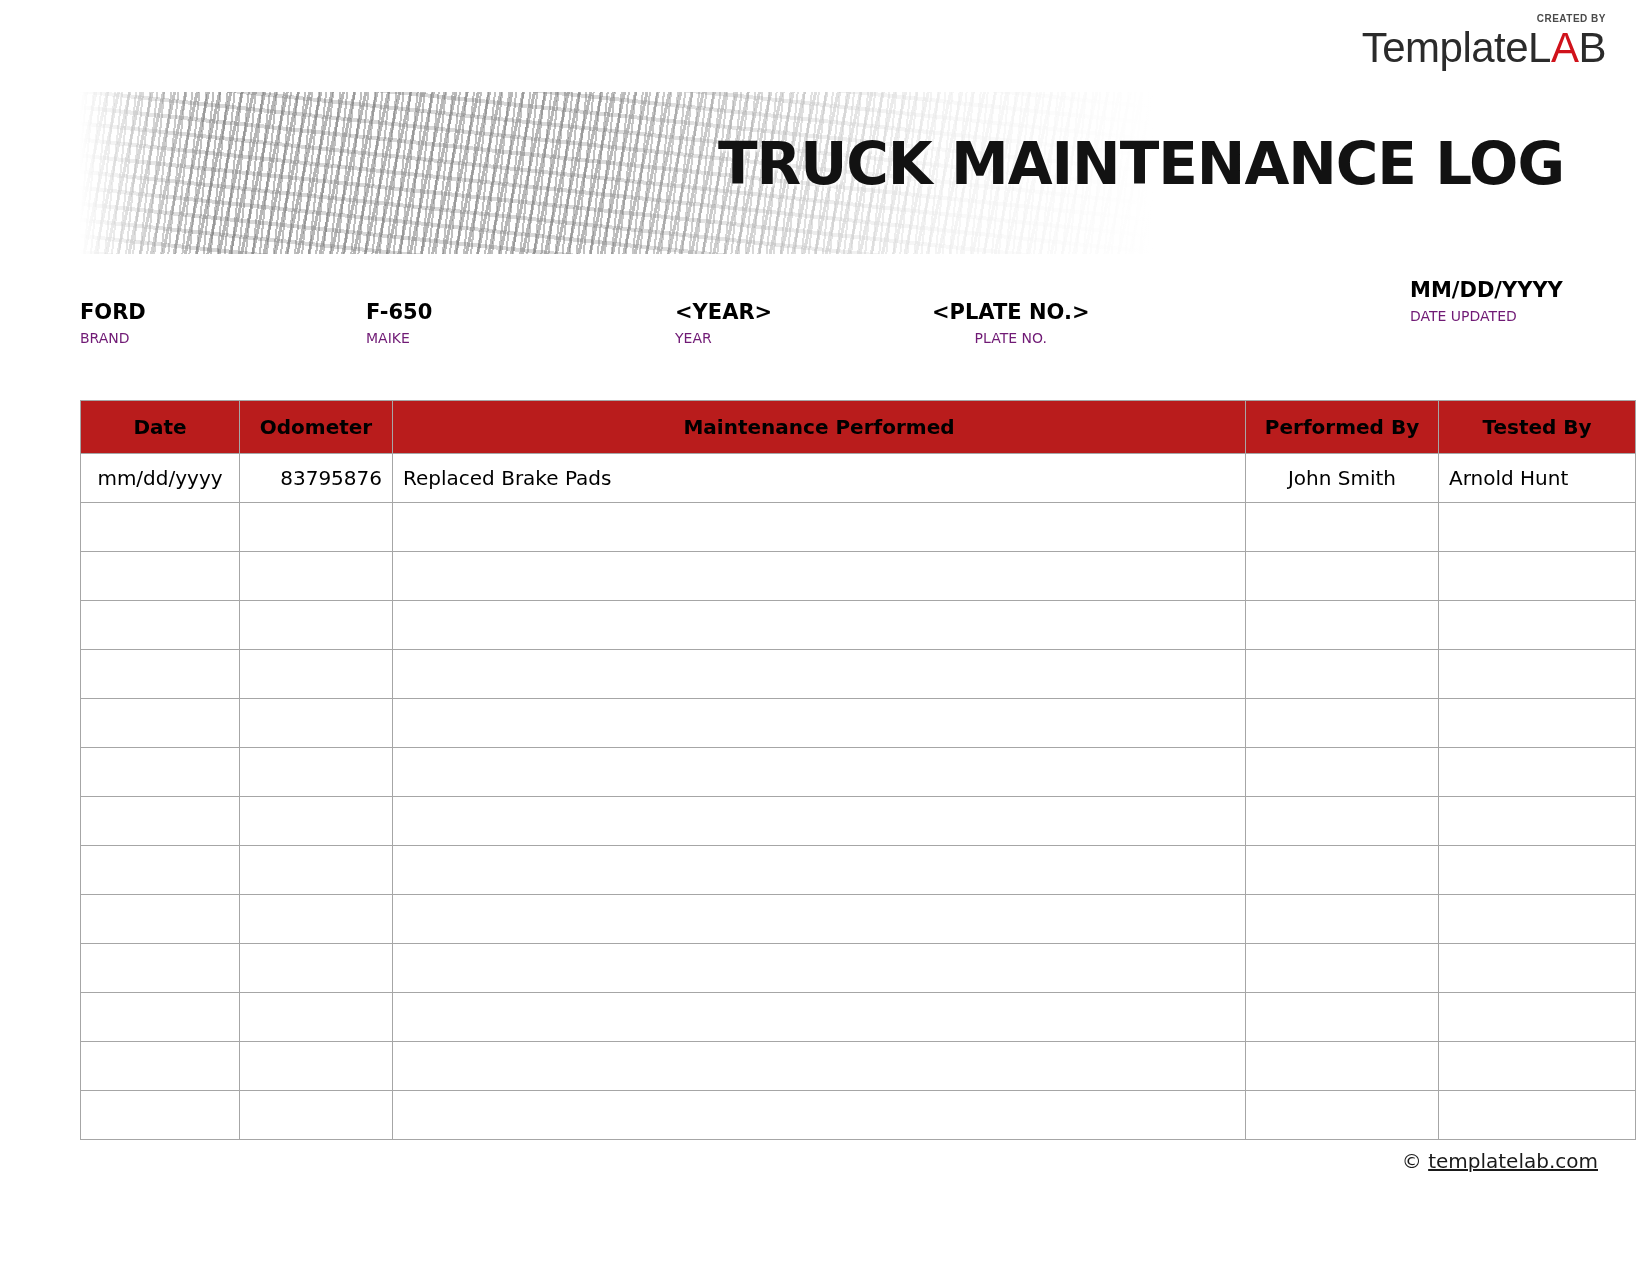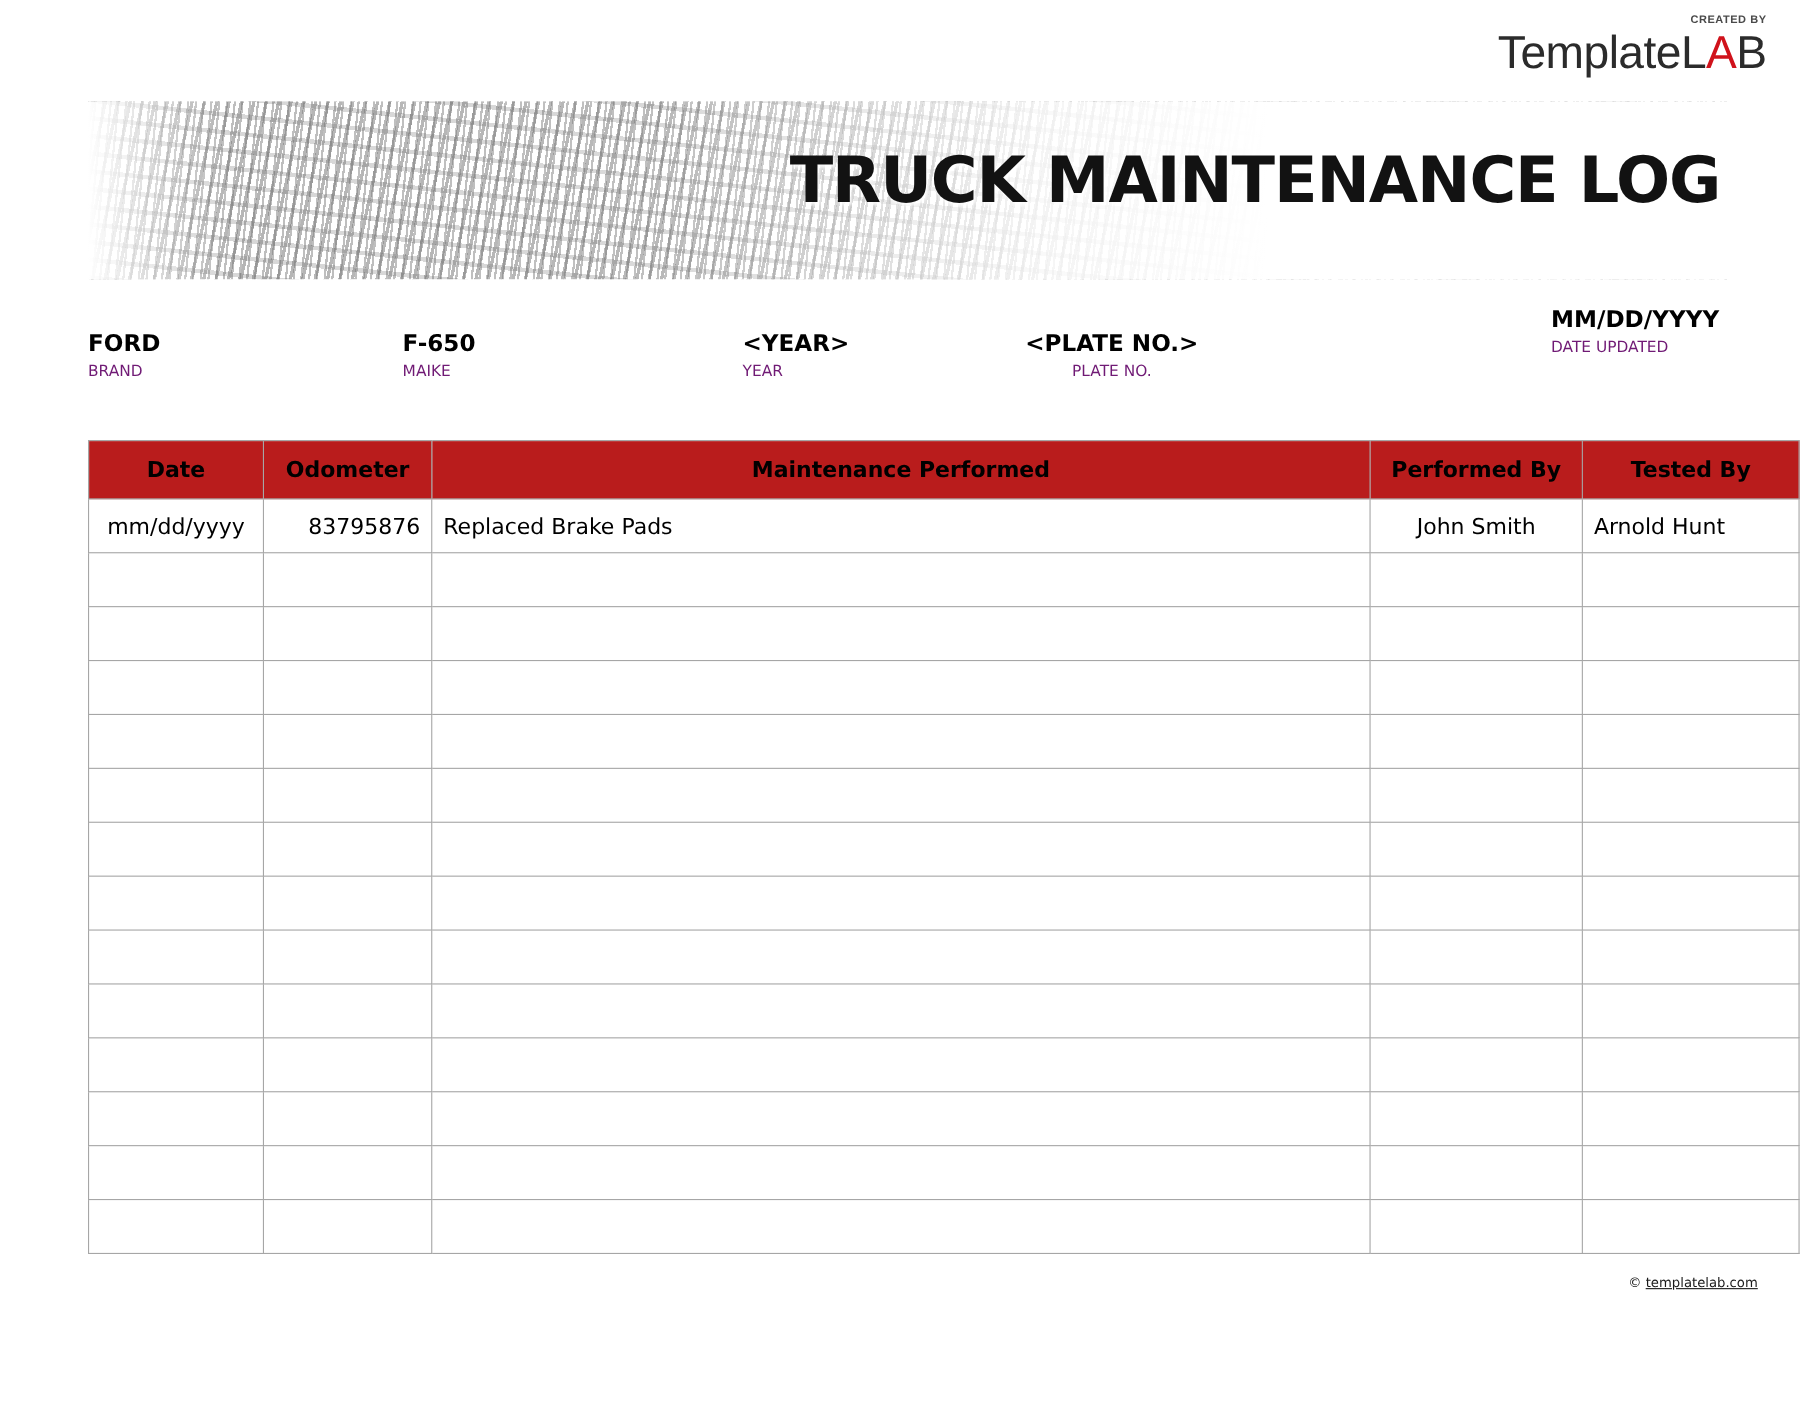--- a/index.html
+++ b/index.html
@@ -160,21 +160,21 @@
   .w-maint { width: 840px; }
   .w-perf  { width: 180px; }
   .w-test  { width: 184px; }
 
   
   .footer {
     position: absolute;
     right: 52px;
     bottom: 102px;
     font-family: "DejaVu Sans", sans-serif;
-    font-size: 12px;
+    font-size: 20px;
     color: #1a1a1a;
   }
   .footer .site { text-decoration: underline; }
 </style>
 </head>
 <body>
 
 <div class="brand">
   <div class="brand-created">CREATED BY</div>
   <div class="brand-name"><span>Template</span><span class="lab-l">L</span><span class="lab-a">A</span><span class="lab-b">B</span></div>

